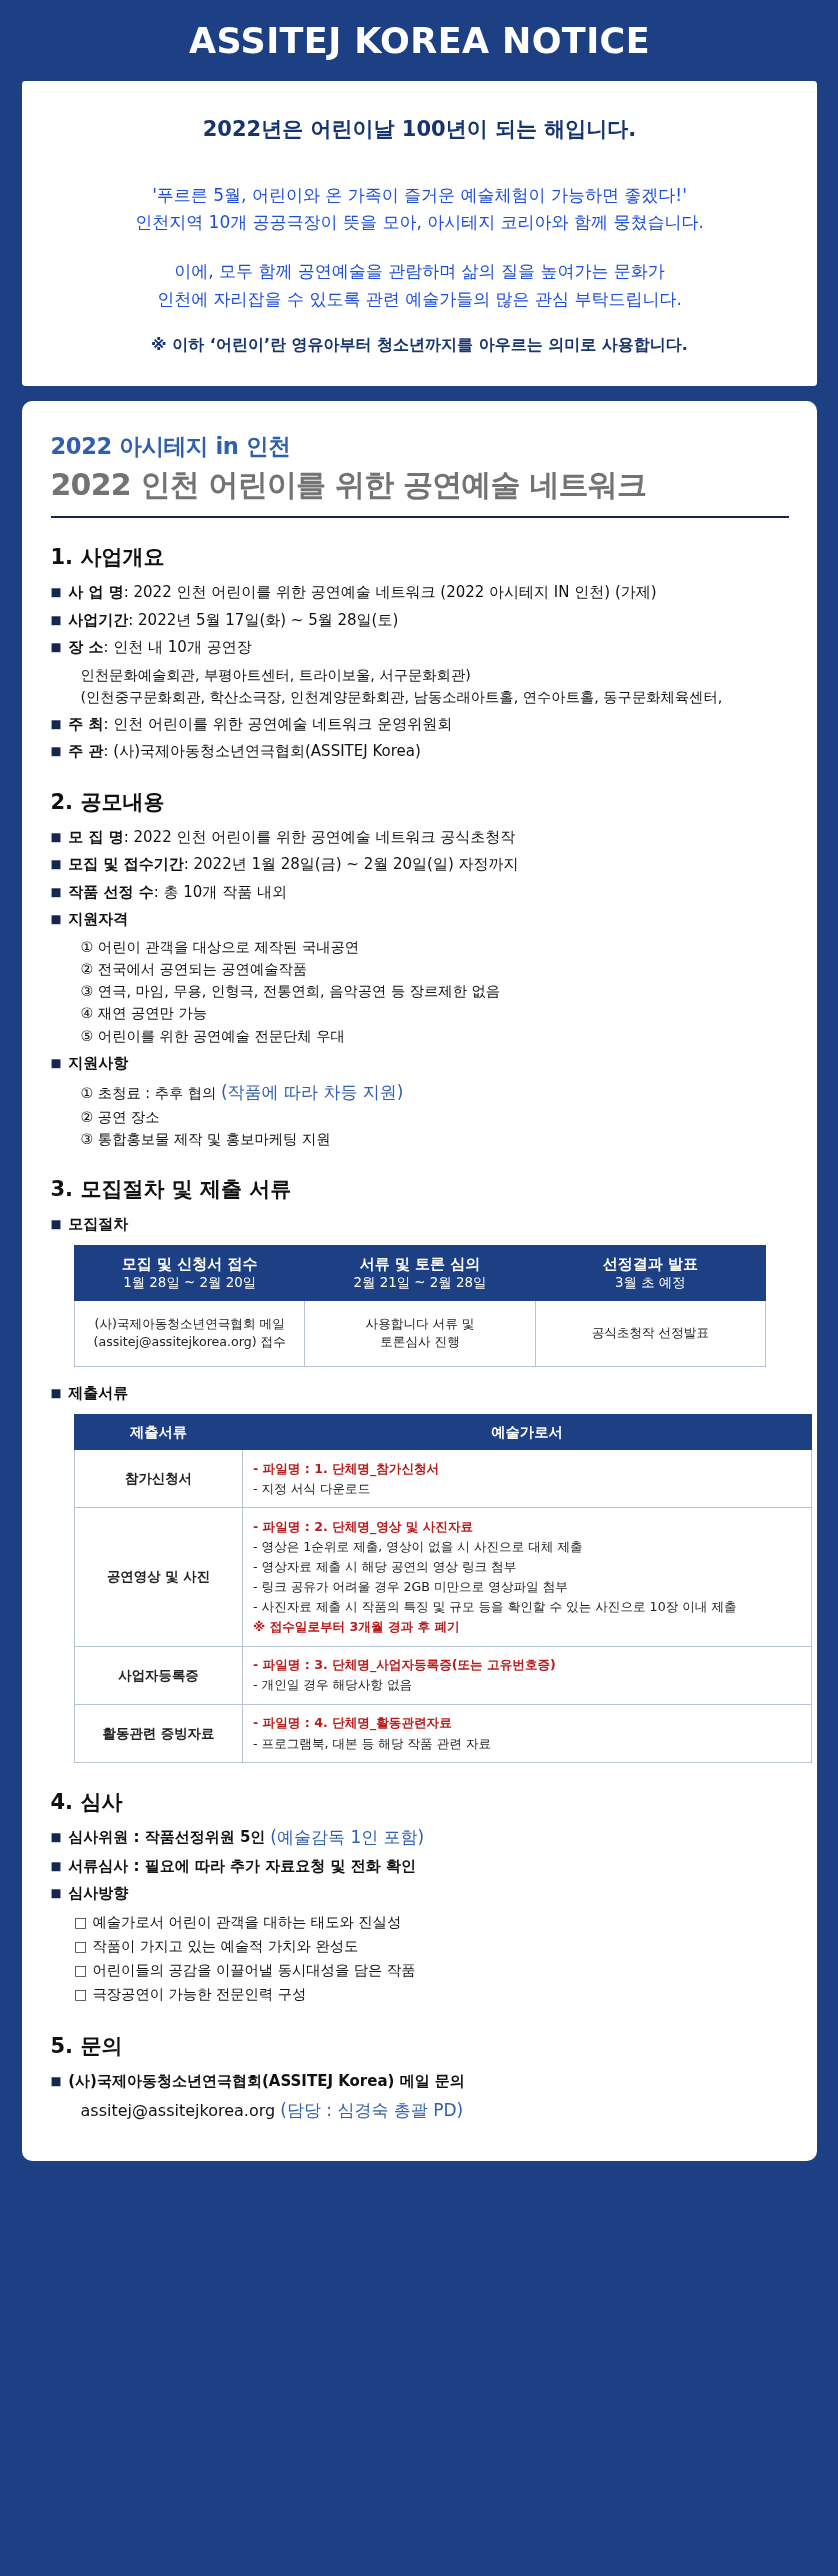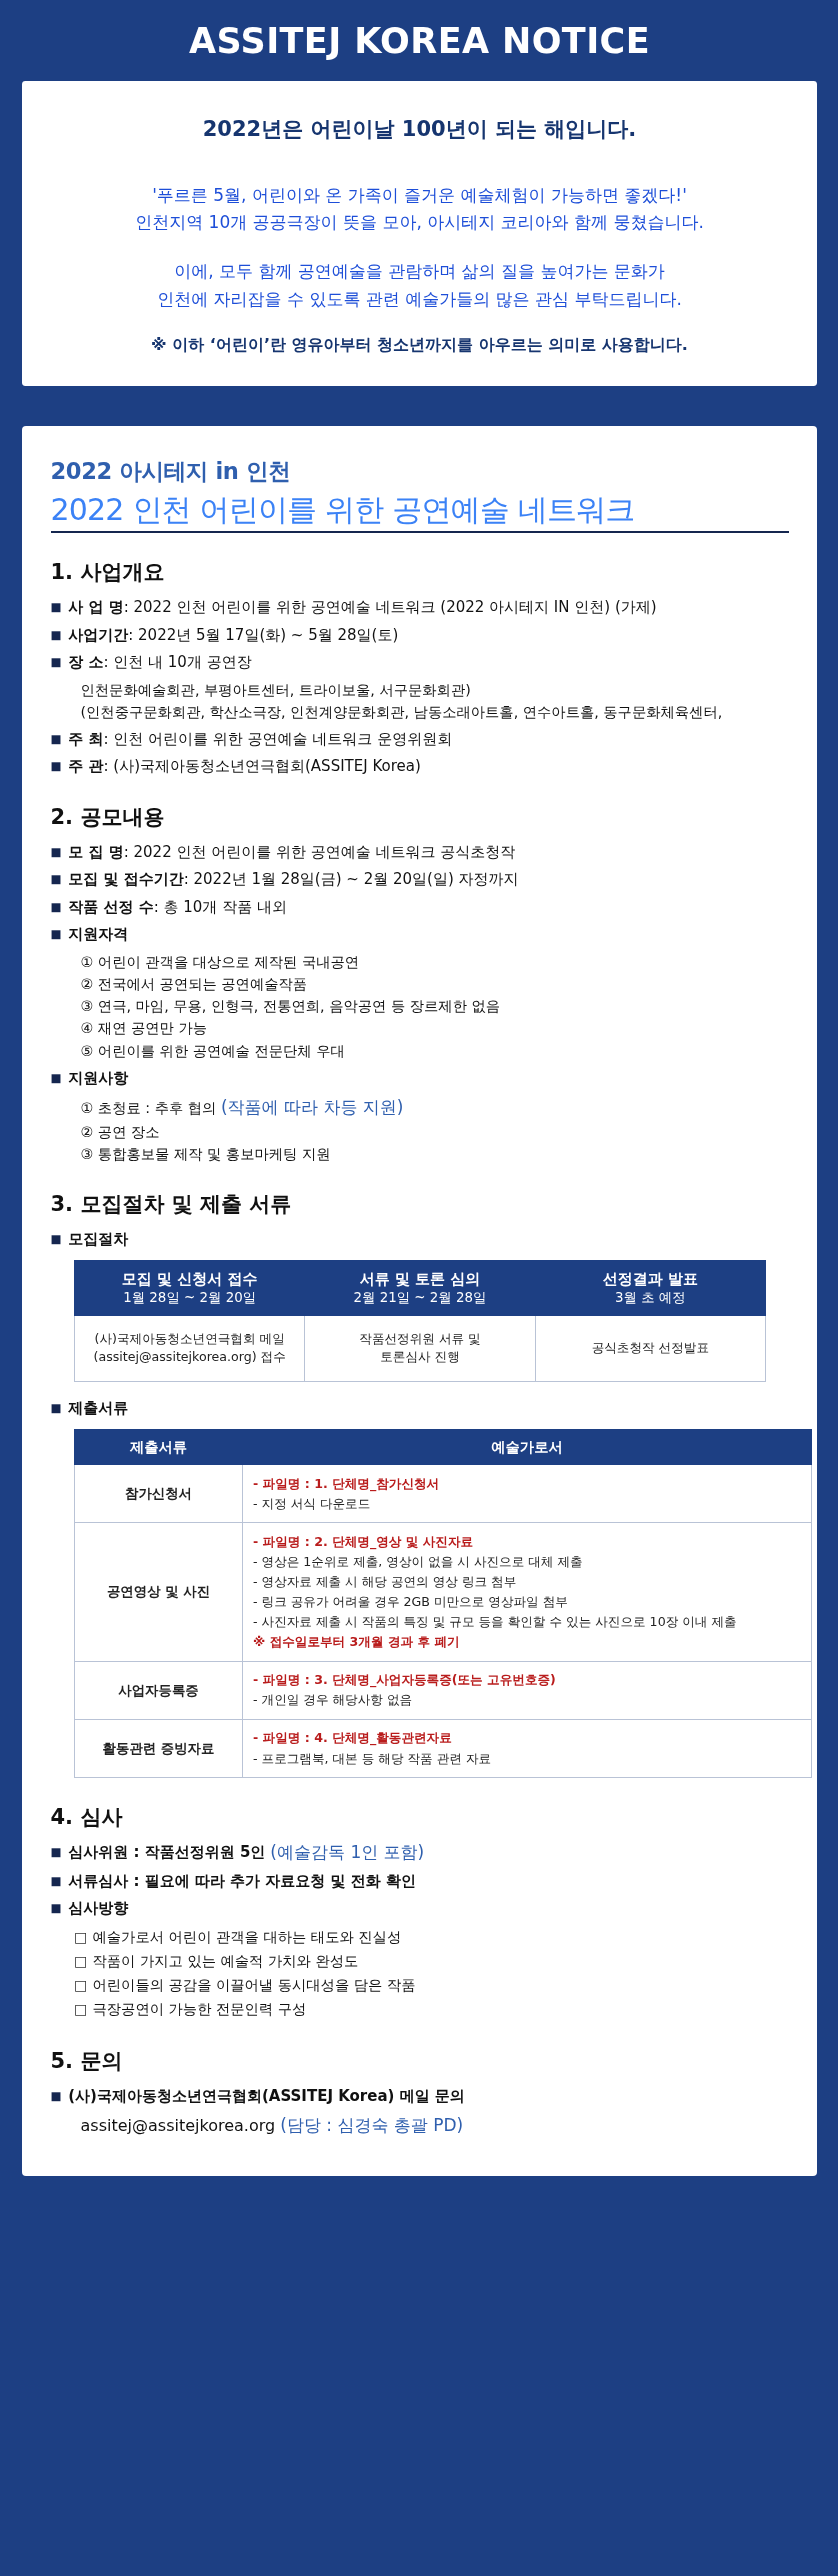--- a/index.html
+++ b/index.html
@@ -39,32 +39,33 @@
     margin-bottom: 22px;
   }
   .intro-note {
     font-size: 16px; font-weight: bold; color: #16356f;
     margin-top: 8.4px;
   }
 
   
   .main-card {
     background: #ffffff;
-    border-radius: 4px;
-    margin-top: 40px;
+    border-radius: 10px;
+    margin-top: 15px;
     padding: 30px 28.5px 37px 28.5px;
   }
   .sub-title {
     font-size: 22.6px; font-weight: bold; color: #2f5fae;
     letter-spacing: -0.4px;
   }
   .main-title {
-    font-size: 30px; font-weight: normal; color: #3b82f6;
+    font-size: 30px; font-weight: bold; color: #737373;
     letter-spacing: -0.8px;
     margin-top: 3.4px;
+    padding-bottom: 10px;
     border-bottom: 2.5px solid #15264f;
   }
 
   h2.section {
     font-size: 21px; font-weight: bold; color: #111;
     margin: 25px 0 10px 0;
   }
   .row { display: flex; align-items: flex-start; margin: 5px 0; }
   .bullet {
     color: #15264f; font-size: 11.7px; line-height: 22px;
@@ -241,21 +242,21 @@
           <span class="date">2월 21일 ~ 2월 28일</span>
         </th>
         <th>
           <span>선정결과 발표</span>
           <span class="date">3월 초 예정</span>
         </th>
       </tr>
       <tr>
         <td style="white-space:pre-line">(사)국제아동청소년연극협회 메일
 (assitej@assitejkorea.org) 접수</td>
-        <td style="white-space:pre-line">작품선정위원 서류 및
+        <td style="white-space:pre-line">사용합니다 서류 및
 토론심사 진행</td>
         <td style="white-space:pre-line">공식초청작 선정발표</td>
       </tr>
     </tbody>
       </table>
 
     <div class="row" style="margin-top:15px;">
       <span class="bullet">■</span>
       <span class="row-label">제출서류</span>
     </div>

